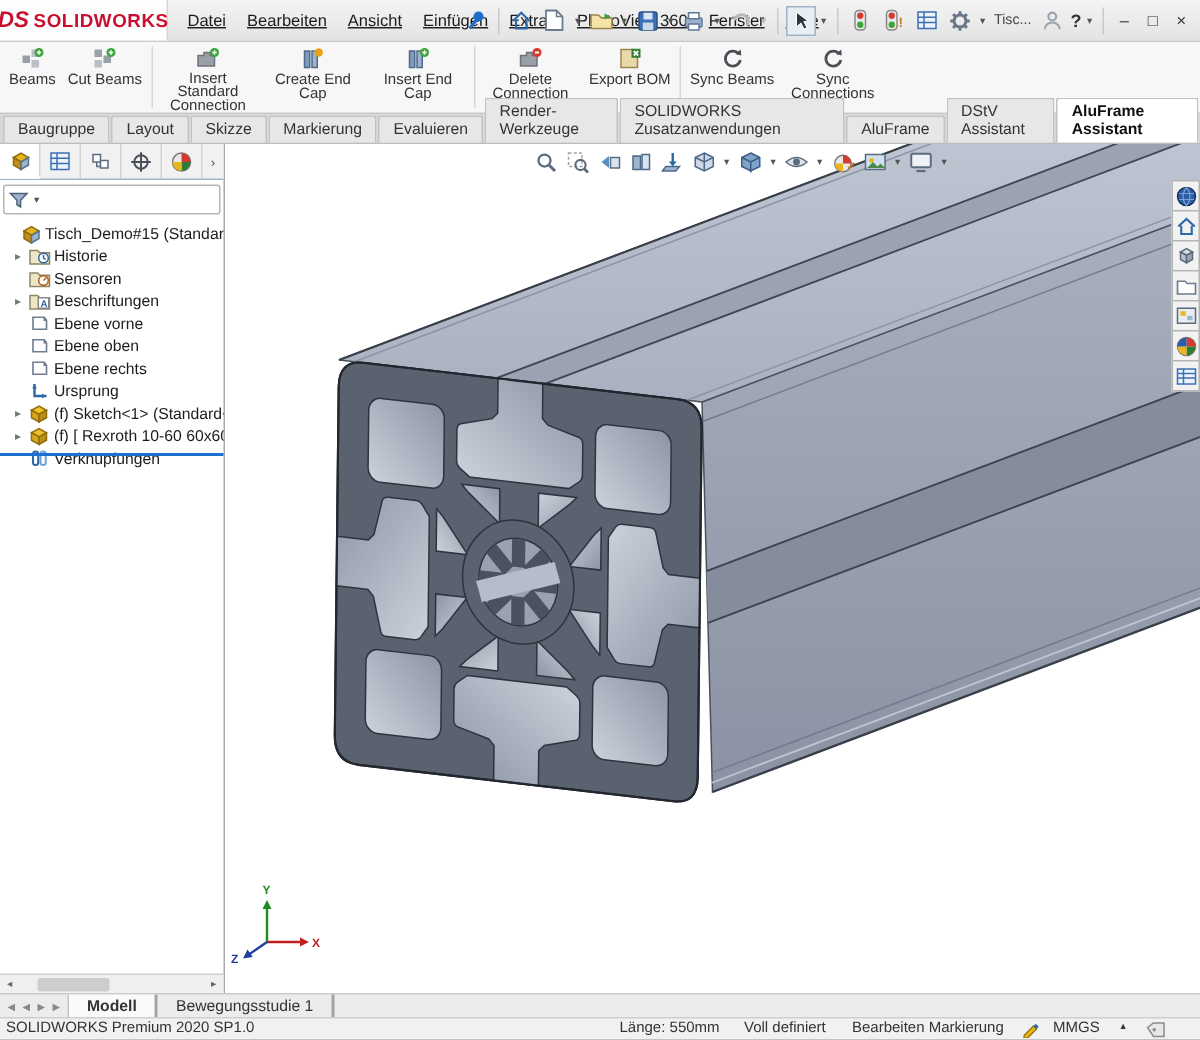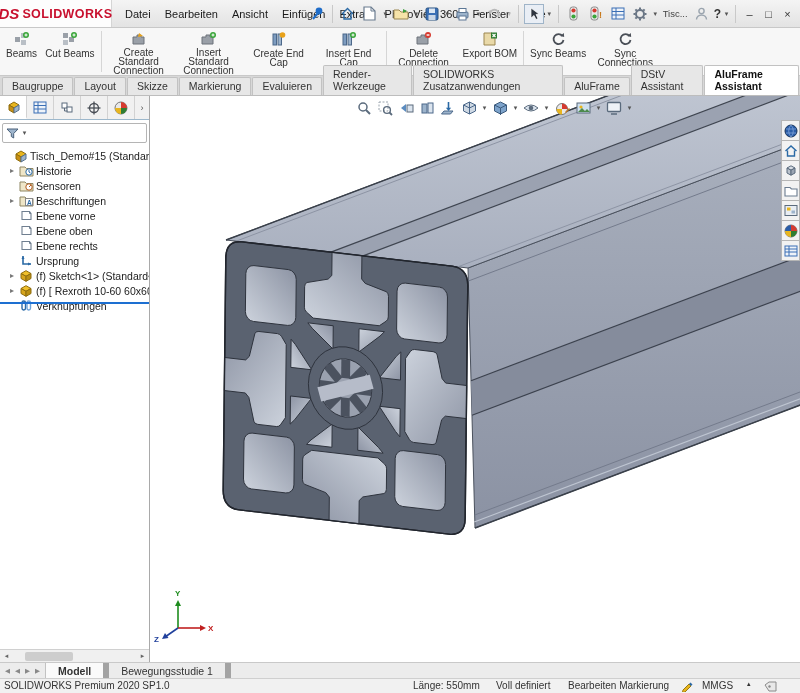--- a/index.html
+++ b/index.html
@@ -6,21 +6,21 @@
   *{box-sizing:border-box;}
   #app{position:relative;width:800px;height:693px;background:#fff;overflow:hidden;
        font-family:"Liberation Sans","DejaVu Sans",sans-serif;color:#222;}
   
   #titlebar{position:absolute;left:0;top:0;width:800px;height:28px;
     background:linear-gradient(#f4f4f4,#e3e3e3);border-bottom:1px solid #c8c8c8;}
   #logo{position:absolute;left:0;top:0;width:112px;height:27px;background:#fdfdfd;
     border-right:1px solid #d5d5d5;display:flex;align-items:center;justify-content:center;}
   #logo .mark{color:#c8102e;font-weight:bold;font-style:italic;font-size:15px;margin-right:3px;}
   #logo .word{color:#c8102e;font-weight:bold;font-size:12.5px;letter-spacing:.4px;}
-  #menus{position:absolute;left:118px;top:0;height:27px;display:flex;align-items:flex-start;}
+  #menus{position:absolute;left:118px;top:0;height:27px;display:flex;align-items:flex-start;text-decoration:underline;}
   .menu-item{font-size:11px;padding:0 7px;color:#1a1a1a;height:100%;display:flex;align-items:center;}
   #qat{position:absolute;right:4px;top:0;height:27px;display:flex;align-items:center;gap:2px;}
   .tbicon{width:20px;height:20px;display:flex;align-items:center;justify-content:center;}
   .caret{font-size:7px;color:#555;width:7px;text-align:center;}
   .vsep{width:1px;height:18px;background:#c9c9c9;margin:0 3px;}
   .doc-label{font-size:9.5px;color:#444;margin:12px 2px;}
   .winbtn{width:17px;text-align:center;font-size:11px;color:#333;}
   .qm{font-size:12px;color:#333;font-weight:bold;}
   
   #cmdbar{position:absolute;left:0;top:28px;width:800px;height:48px;background:#f7f7f7;
@@ -64,21 +64,21 @@
   #beam{position:absolute;left:0;top:0;}
   
   #taskpane{position:absolute;left:781px;top:121px;width:19px;z-index:6;}
   .tpbtn{width:19px;height:21px;background:#f2f2f2;border:1px solid #b5b5b5;margin-top:-1px;
     display:flex;align-items:center;justify-content:center;}
   
   #modeltabs{position:absolute;left:0;top:662px;width:800px;height:16px;background:#ececec;
     border-top:1px solid #c9c9c9;display:flex;align-items:stretch;font-size:10px;}
   .navbtns{display:flex;align-items:center;padding:0 3px;gap:1px;}
   .navbtns span{font-size:6.5px;color:#888;width:9px;text-align:center;}
-  .mtab{display:flex;align-items:center;padding:0 12px;border-right:6px solid #a3a3a3;font-size:10.5px;color:#333;}
+  .mtab{display:flex;align-items:center;padding:0 12px;border-right:2px solid #a3a3a3;font-size:10.5px;color:#333;}
   .mtab.active{background:#fafafa;font-weight:bold;border-left:1px solid #c2c2c2;}
   
   #statusbar{position:absolute;left:0;top:678px;width:800px;height:15px;background:#f1f1f1;
     border-top:1px solid #cfcfcf;font-size:10px;color:#333;}
   #statusbar span{position:absolute;top:1px;}
 </style>
 </head>
 <body>
 
 <div id="app">
@@ -235,29 +235,20 @@
               <rect x="8" y="6" width="5" height="5" fill="#9aa0a8"></rect>
               <circle cx="13" cy="4" r="3" fill="#3aa53a"></circle>
               <path d="M11.5,4 h3 M13,2.5 v3" stroke="#fff"></path>
             </svg>
           </span>
         <span class="lb">Cut Beams</span>
       </div>
     </div>
     <div class="gsep"></div>
     <div class="cmd-group">
-      <div class="cmd-btn">
-        <span class="ic">
-            <svg width="17" height="16">
-              <path d="M3,6 h4 v-2 h4 v2 h3 v7 h-11 z" fill="#9aa0a8" stroke="#6d737b"></path>
-              <path d="M9,2 l4,3 -5,1 z" fill="#e8a21a"></path>
-            </svg>
-          </span>
-        <span class="lb">Create Standard Connection</span>
-      </div>
       <div class="cmd-btn">
         <span class="ic">
             <svg width="17" height="16">
               <path d="M2,6 h4 v-2 h4 v2 h3 v7 h-11 z" fill="#9aa0a8" stroke="#6d737b"></path>
               <circle cx="13" cy="4" r="3" fill="#3aa53a"></circle>
               <path d="M11.5,4 h3 M13,2.5 v3" stroke="#fff"></path>
             </svg>
           </span>
         <span class="lb">Insert Standard Connection</span>
       </div>

